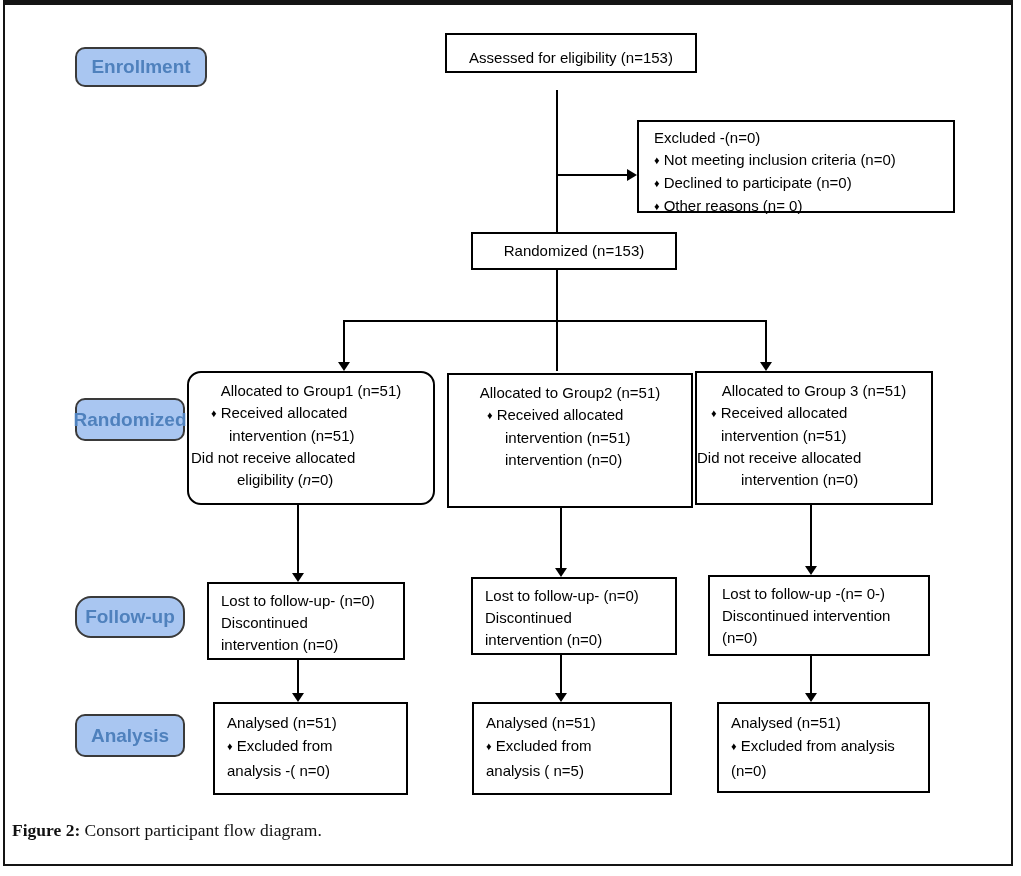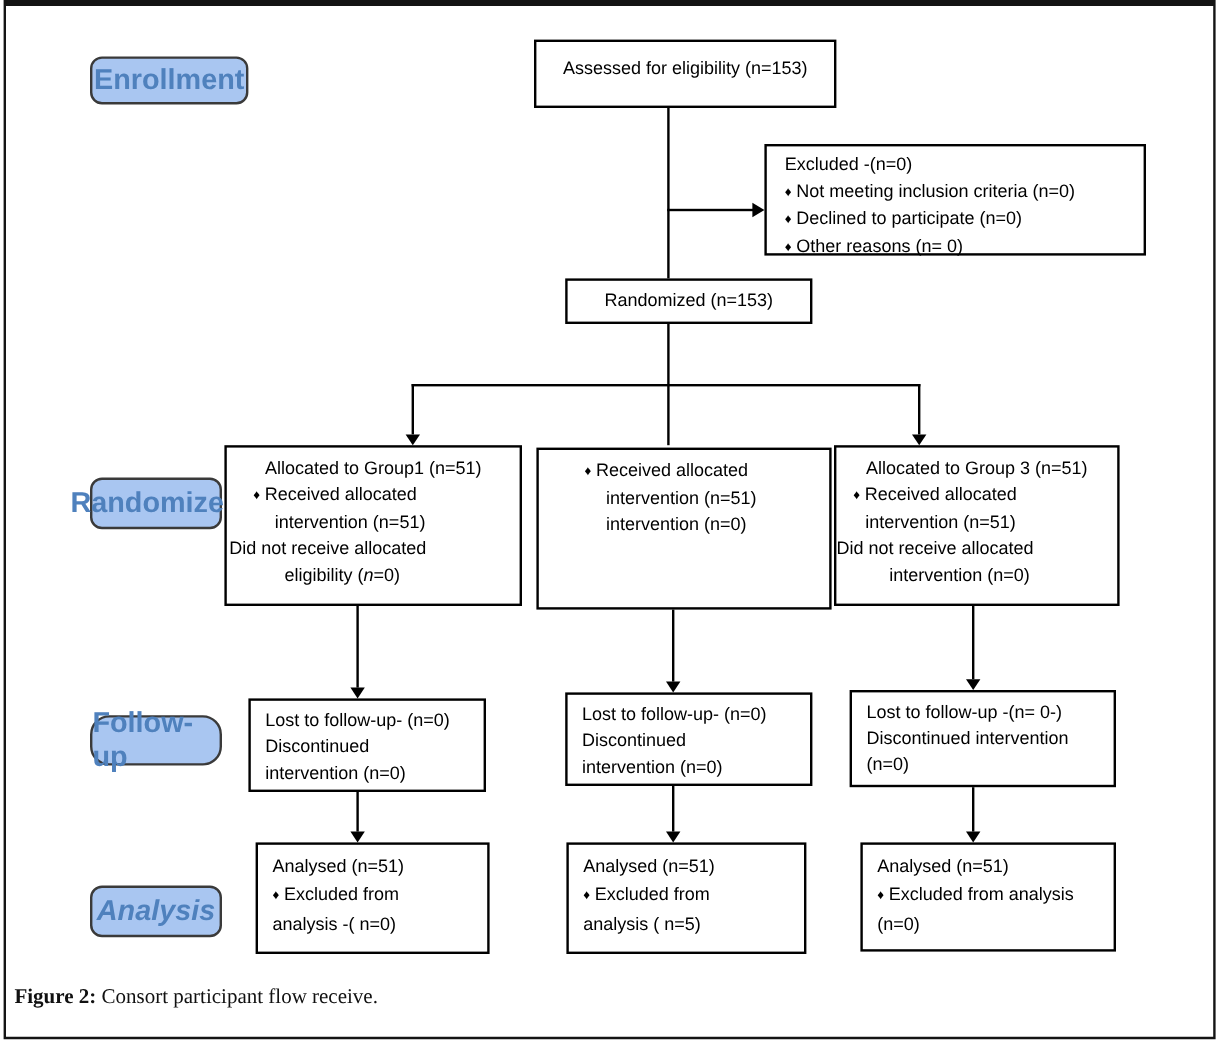--- a/index.html
+++ b/index.html
@@ -10,21 +10,21 @@
   }
   .frame {
     position:absolute; left:3px; top:0; width:1010px; height:866px;
     border:2px solid #141414; border-top-width:5px;
     box-sizing:border-box; pointer-events:none;
   }
   
   .stage {
     position:absolute; box-sizing:border-box;
     background:#a9c6f1; border:2px solid #3a3a3a; border-radius:10px;
-    color:#4f81bd; font-weight:bold; font-size:24px;
+    color:#4f81bd; font-weight:bold; font-size:19px;
     display:flex; align-items:center; justify-content:center;
   }
   
   .fbox {
     position:absolute; box-sizing:border-box;
     background:#ffffff; border:2px solid #000;
     font-size:15px; line-height:22px;
   }
   .fbox .ln { white-space:nowrap; }
   .ctr { text-align:center; }
@@ -58,58 +58,59 @@
 
   <div class="stage" style="left:75px; top:47px; width:132px; height:40px;">
     <span>Enrollment</span>
   </div>
   <div class="stage" style="left:75px; top:398px; width:110px; height:43px;">
     <span>Randomized</span>
   </div>
   <div class="stage" style="left:75px; top:596px; width:110px; height:42px;border-radius:16px;">
     <span>Follow-up</span>
   </div>
-  <div class="stage" style="left:75px; top:738px; width:110px; height:43px;font-style:italic;">
+  <div class="stage" style="left:75px; top:714px; width:110px; height:43px;">
     <span>Analysis</span>
   </div>
 
-  <div class="fbox" style="left:445px; top:33px; width:252px; height:57px; padding-top:12px;">
+  <div class="fbox" style="left:445px; top:33px; width:252px; height:40px; padding-top:12px;">
     <div class="ln ctr">Assessed for eligibility (n=153)</div>
   </div>
 
   <div class="fbox" style="left:637px; top:120px; width:318px; height:93px; padding:5px 4px 0 15px;">
     <div class="ln">Excluded -(n=0)</div>
     <div class="ln">
       <span class="bullet">♦</span><span>Not meeting inclusion criteria (n=0)</span>
     </div>
     <div class="ln">
       <span class="bullet">♦</span><span>Declined to participate (n=0)</span>
     </div>
     <div class="ln">
       <span class="bullet">♦</span><span>Other reasons (n= 0)</span>
     </div>
   </div>
 
   <div class="fbox" style="left:471px; top:232px; width:206px; height:38px; line-height:34px;">
     <div class="ln ctr">Randomized (n=153)</div>
   </div>
 
-  <div class="fbox" style="left:187px; top:371px; width:248px; height:134px; padding-top:7px;">
+  <div class="fbox" style="left:187px; top:371px; width:248px; height:134px; padding-top:7px;border-radius:14px;">
     <div class="ln ctr">Allocated to Group1 (n=51)</div>
     <div class="ln" style="padding-left:22px;">
       <span class="bullet">♦</span><span>Received allocated</span>
     </div>
     <div class="ln" style="padding-left:40px;">intervention (n=51)</div>
     <div class="ln" style="padding-left:2px;">Did not receive allocated</div>
     <div class="ln" style="padding-left:48px;">
       <span>eligibility (</span><span class="it">n</span><span>=0)</span>
     </div>
   </div>
 
   <div class="fbox" style="left:447px; top:373px; width:246px; height:135px; padding-top:7px;">
+    <div class="ln ctr">Allocated to Group2 (n=51)</div>
     <div class="ln" style="padding-left:38px;">
       <span class="bullet">♦</span><span>Received allocated</span>
     </div>
     <div class="ln" style="padding-left:56px;">intervention (n=51)</div>
     <div class="ln" style="padding-left:56px;">intervention (n=0)</div>
   </div>
 
   <div class="fbox" style="left:695px; top:371px; width:238px; height:134px; padding-top:7px;">
     <div class="ln ctr">Allocated to Group 3 (n=51)</div>
     <div class="ln" style="padding-left:14px;">
@@ -183,15 +184,15 @@
   <div class="vline" style="left:297px; top:660px; height:33px;"></div>
   <div class="arr-d" style="left:292px; top:693px;"></div>
 
   <div class="vline" style="left:560px; top:655px; height:38px;"></div>
   <div class="arr-d" style="left:555px; top:693px;"></div>
 
   <div class="vline" style="left:810px; top:656px; height:37px;"></div>
   <div class="arr-d" style="left:805px; top:693px;"></div>
 
   <div class="caption">
-    <b>Figure 2:</b><span> Consort participant flow receive.</span>
+    <b>Figure 2:</b><span> Consort participant flow diagram.</span>
   </div>
 </div>
 
 </body></html>

